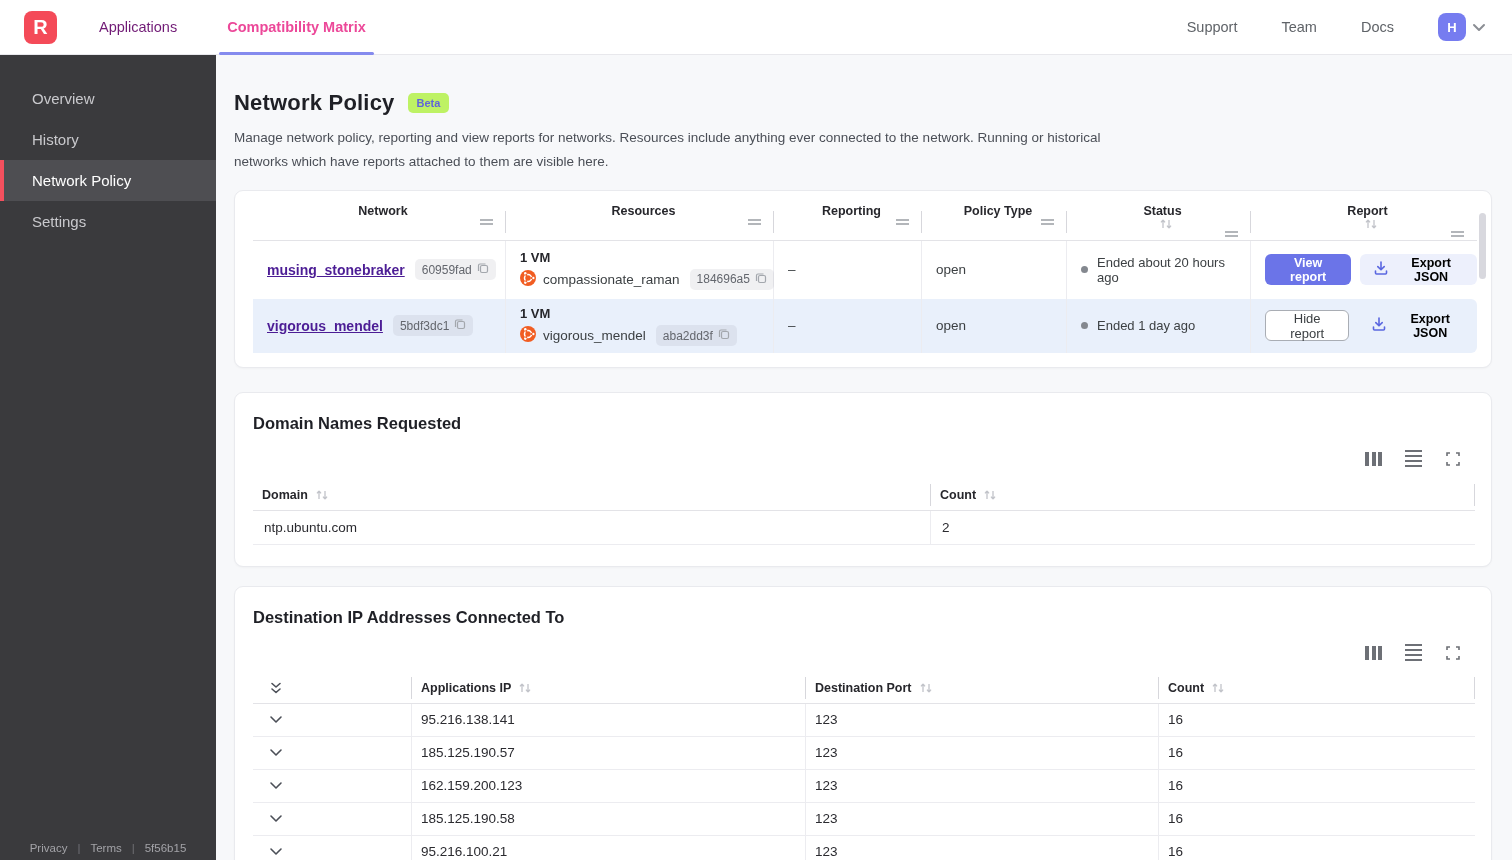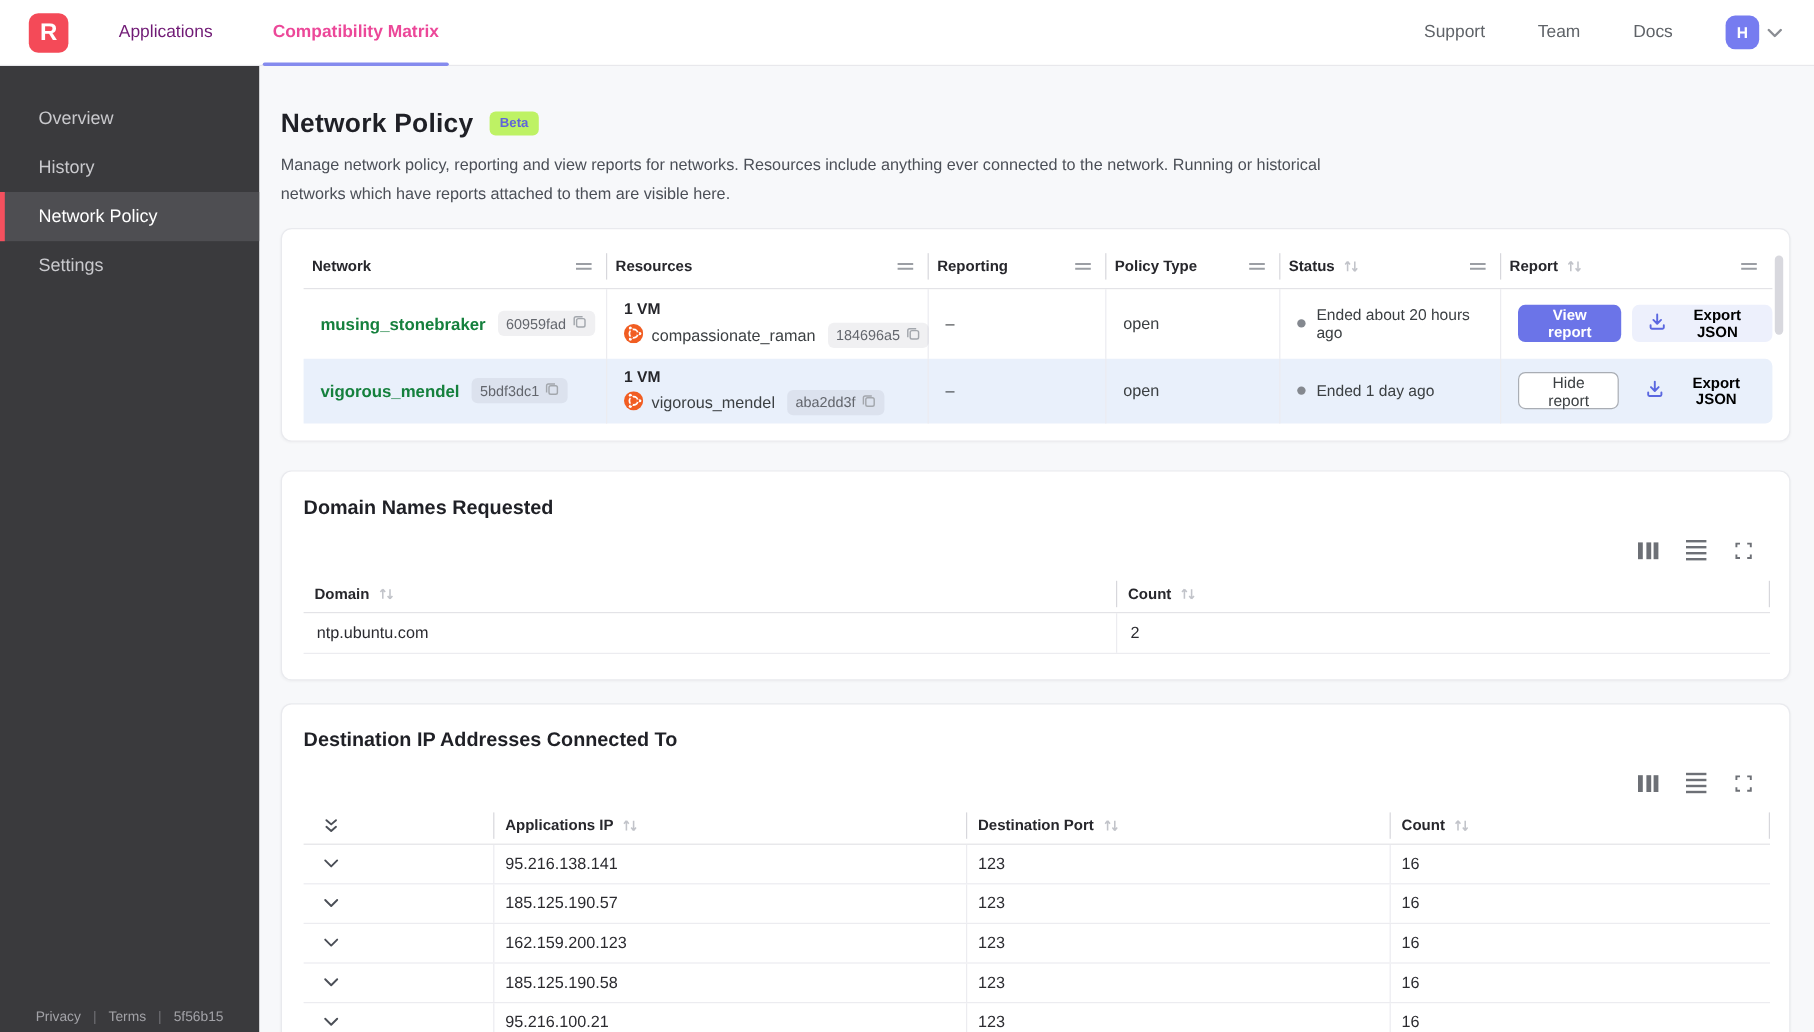--- a/index.html
+++ b/index.html
@@ -40,27 +40,27 @@
   .thead { display:flex; align-items:center; }
   .th { display:flex; align-items:center; font-size:12.5px; font-weight:700; color:#27272c; position:relative; }
   .sort-ic { margin-left:7px; display:flex; }
   .handle { margin-left:auto; margin-right:12px; display:flex; }
   .vbar::after { content:""; position:absolute; right:0; top:50%; transform:translateY(-50%); height:22px; width:1px; background:#d7d7dc; }
   .muted { color:#9aa0a6; }
 
   
   .t1-head { height:50px; padding-top:14px; border-bottom:1px solid #e3e3e7; }
   .t1 .c1{width:253px;} .t1 .c2{width:268px;} .t1 .c3{width:148px;} .t1 .c4{width:145px;} .t1 .c5{width:184px;} .t1 .c6{flex:1;}
-  .t1 .th { padding-left:7px; height:36px; }
+  .t1 .th { padding-left:7px; height:36px;flex-direction:column; }
   .nrow { display:flex; align-items:stretch; }
   .nrow .cell { display:flex; align-items:center; font-size:13.5px; color:#3c4043; border-right:1px solid #ececf0; padding-left:14px; }
   .nrow .cell:last-child { border-right:none; }
   .nrow1 { height:58px; }
   .nrow2 { height:54px; background:#e9f0fb; border-radius:0 6px 6px 0; }
-  .net-name { font-size:14px; font-weight:700; color:#15803d; }
+  .net-name { font-size:14px; font-weight:700; color:#4c1d95;text-decoration:underline; }
   .pill { display:inline-flex; align-items:center; gap:5px; background:rgba(110,110,125,.10); border-radius:5px; padding:3px 7px; font-size:12px; color:#63666d; margin-left:10px; }
   .res-cell { flex-direction:column; align-items:flex-start !important; justify-content:center; gap:4px; }
   .vm-count { font-size:13px; font-weight:700; color:#26262b; }
   .vm-line { display:flex; align-items:center; gap:7px; font-size:13.5px; color:#3c4043; }
   .status-dot { width:7px; height:7px; border-radius:50%; background:#84888f; margin-right:9px; flex:0 0 auto; }
   .btn { border:none; border-radius:6px; font-family:inherit; font-size:12.5px; font-weight:700; cursor:pointer; display:inline-flex; align-items:center; justify-content:center; }
   .btn-primary { background:#6b74e8; color:#ffffff; height:31px; padding:0 13px; }
   .btn-outline { background:#ffffff; color:#3c4043; height:31px; padding:0 12px; border:1px solid #a9adb4; font-weight:400; font-size:13px; }
   .btn-export { background:#edf0fc; color:#000000; height:31px; padding:0 13px; gap:9px; margin-left:9px; font-weight:700; }
   .btn-export.on-blue { background:transparent; }
@@ -271,21 +271,21 @@
                 <circle cx="8" cy="8" r="8" fill="#f15d22"></circle>
                 <circle cx="8" cy="8" r="3.5" fill="none" stroke="#fff" stroke-width="1.5"></circle>
                 <circle cx="13.2" cy="8" r="1.3" fill="#fff"></circle>
                 <circle cx="5.3" cy="3.4" r="1.3" fill="#fff"></circle>
                 <circle cx="5.3" cy="12.6" r="1.3" fill="#fff"></circle>
                 <circle cx="11.5" cy="8" r="1.1" fill="#f15d22"></circle>
                 <circle cx="6.3" cy="5" r="1.1" fill="#f15d22"></circle>
                 <circle cx="6.3" cy="11" r="1.1" fill="#f15d22"></circle>
               </svg></span>
           <span>vigorous_mendel</span>
-          <span class="pill" style="margin-left:3px;">
+          <span class="pill" style="margin-left:3px;align-items:flex-end;">
             <span>aba2dd3f</span>
             <span><svg width="12" height="12" viewBox="0 0 12 12">
                   <rect x="3.5" y="3.5" width="7" height="7" rx="1.5" fill="none" stroke="#a3a7ad" stroke-width="1.2"></rect>
                   <path d="M8.5 2H3a1.5 1.5 0 0 0-1.5 1.5V9" fill="none" stroke="#a3a7ad" stroke-width="1.2"></path>
                 </svg></span>
           </span>
         </div>
       </div>
       <div class="cell c3 muted">–</div>
       <div class="cell c4 muted">open</div>

